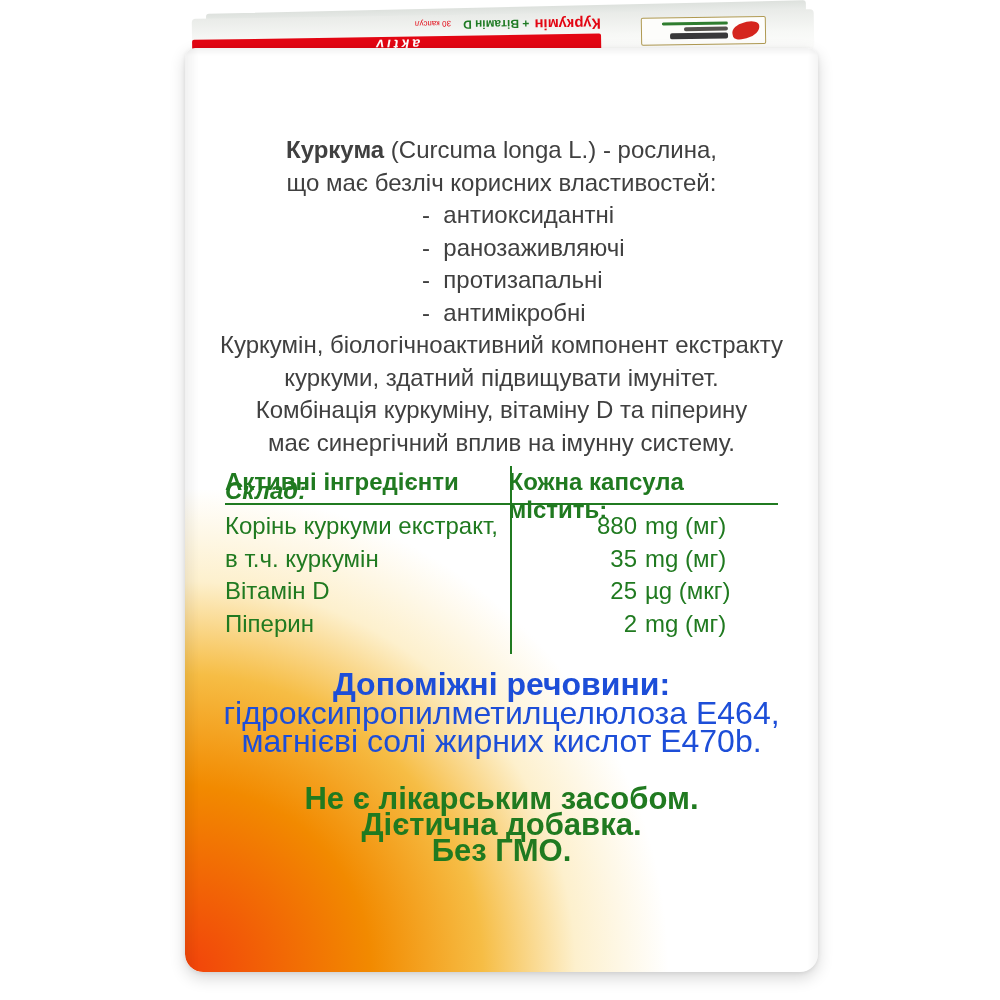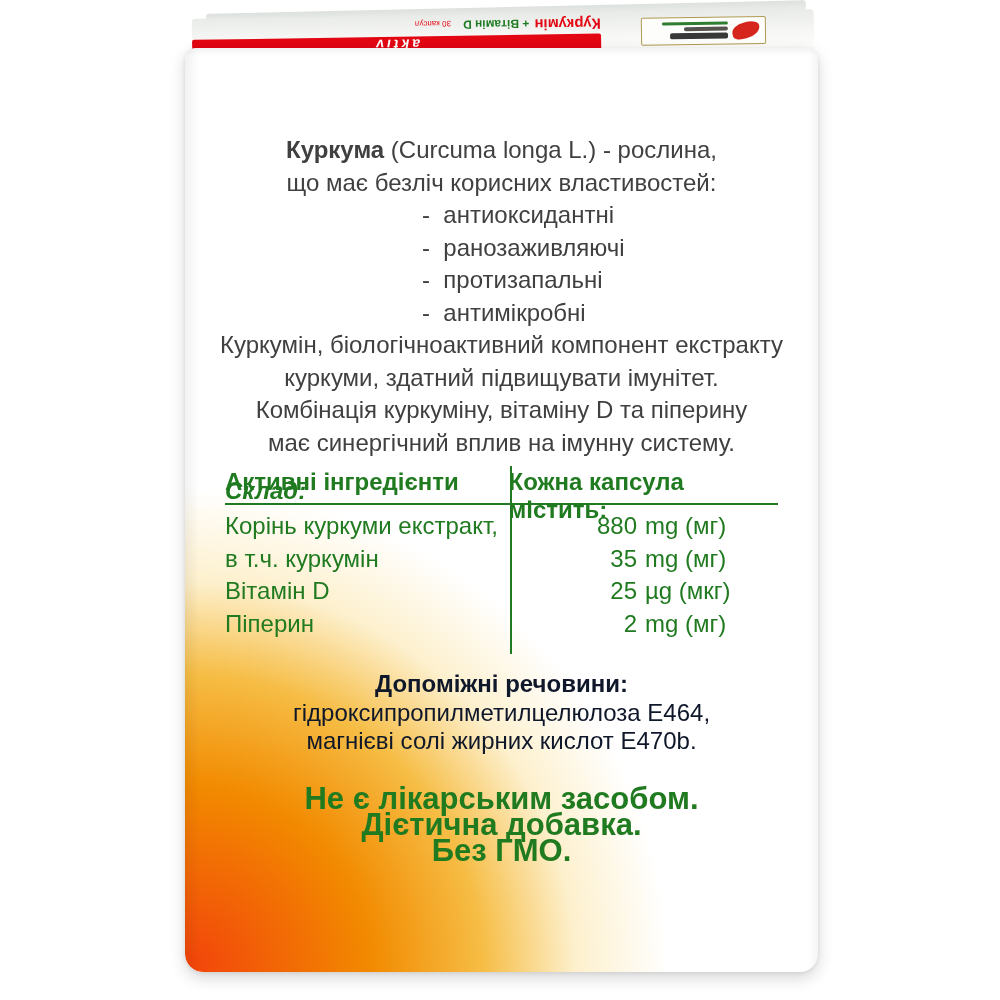--- a/index.html
+++ b/index.html
@@ -87,21 +87,21 @@
   .comp-divider{position:absolute;left:285px;top:26px;width:2px;height:188px;background:#207a20;}
   .comp-rows{position:absolute;top:72px;left:0;width:100%;}
   .comp-row{display:flex;height:32.5px;align-items:flex-start;}
   .comp-row .name{width:295px;}
   .comp-row .num{display:inline-block;width:117px;text-align:right;}
   .comp-row .unit{margin-left:8px;}
 
   
   .excipients{
     position:absolute;top:622px;left:0;right:0;text-align:center;
-    color:#0f172a;font-size:24px;line-height:28.5px;
+    color:#1d4ed8;font-size:32px;line-height:28.5px;
   }
   .excipients .title{font-weight:bold;}
 
   
   .notes{
     position:absolute;top:738px;left:0;right:0;text-align:center;
     color:#207a20;font-size:31px;line-height:26px;font-weight:bold;
   }
 </style>
 </head>

